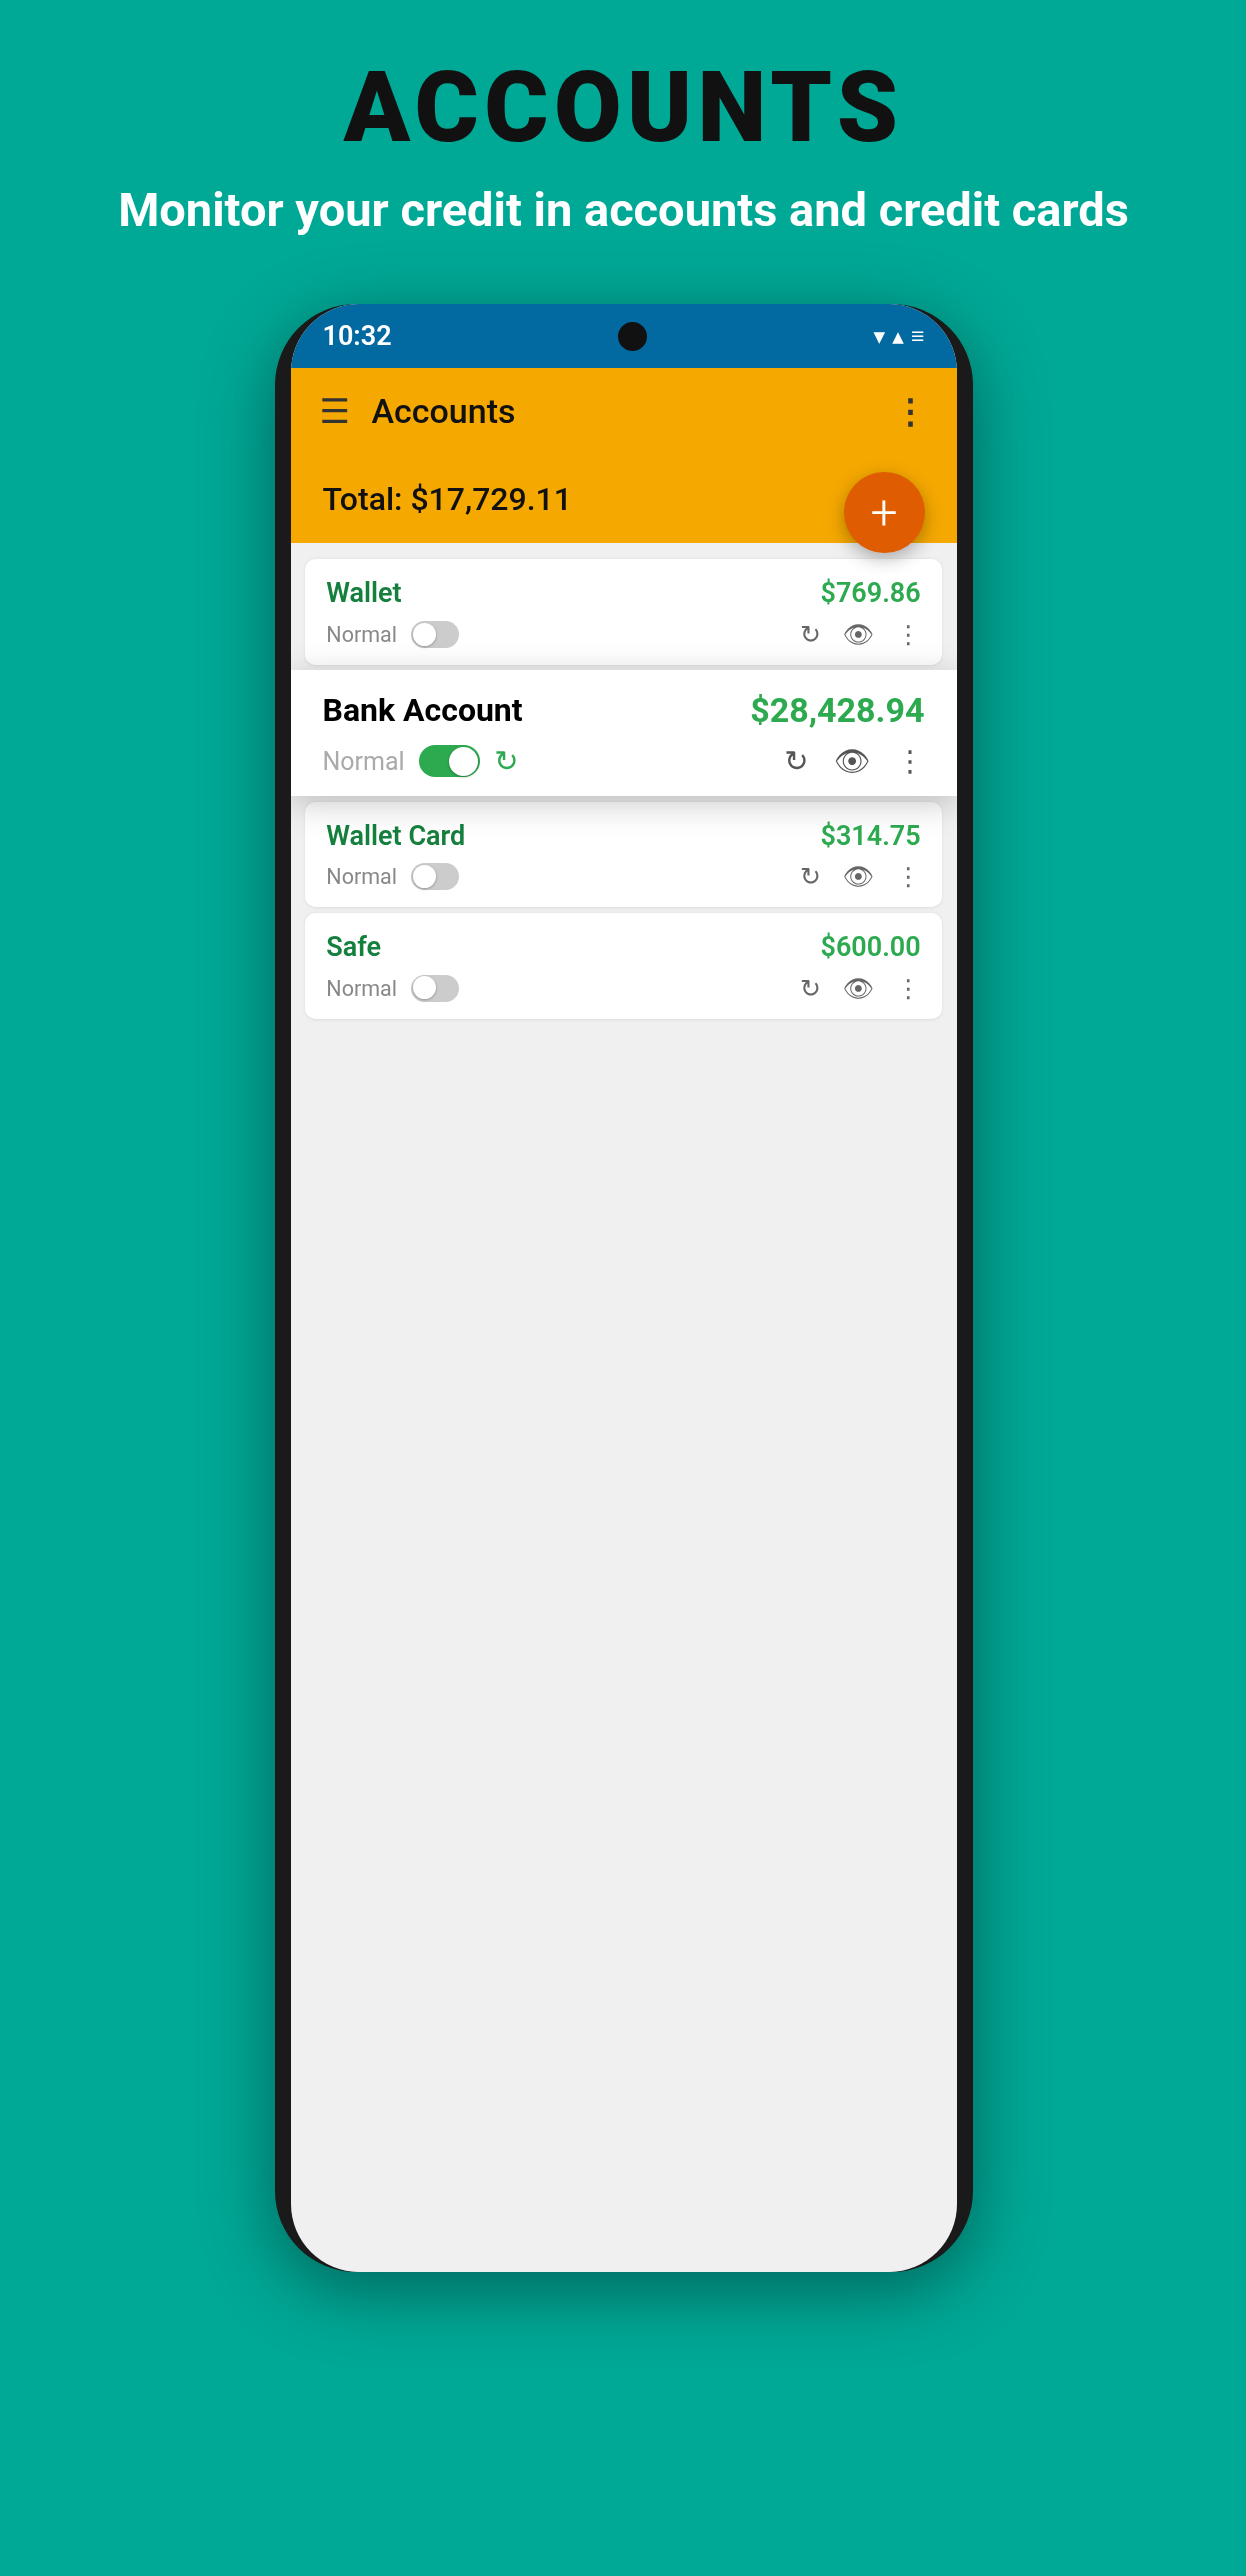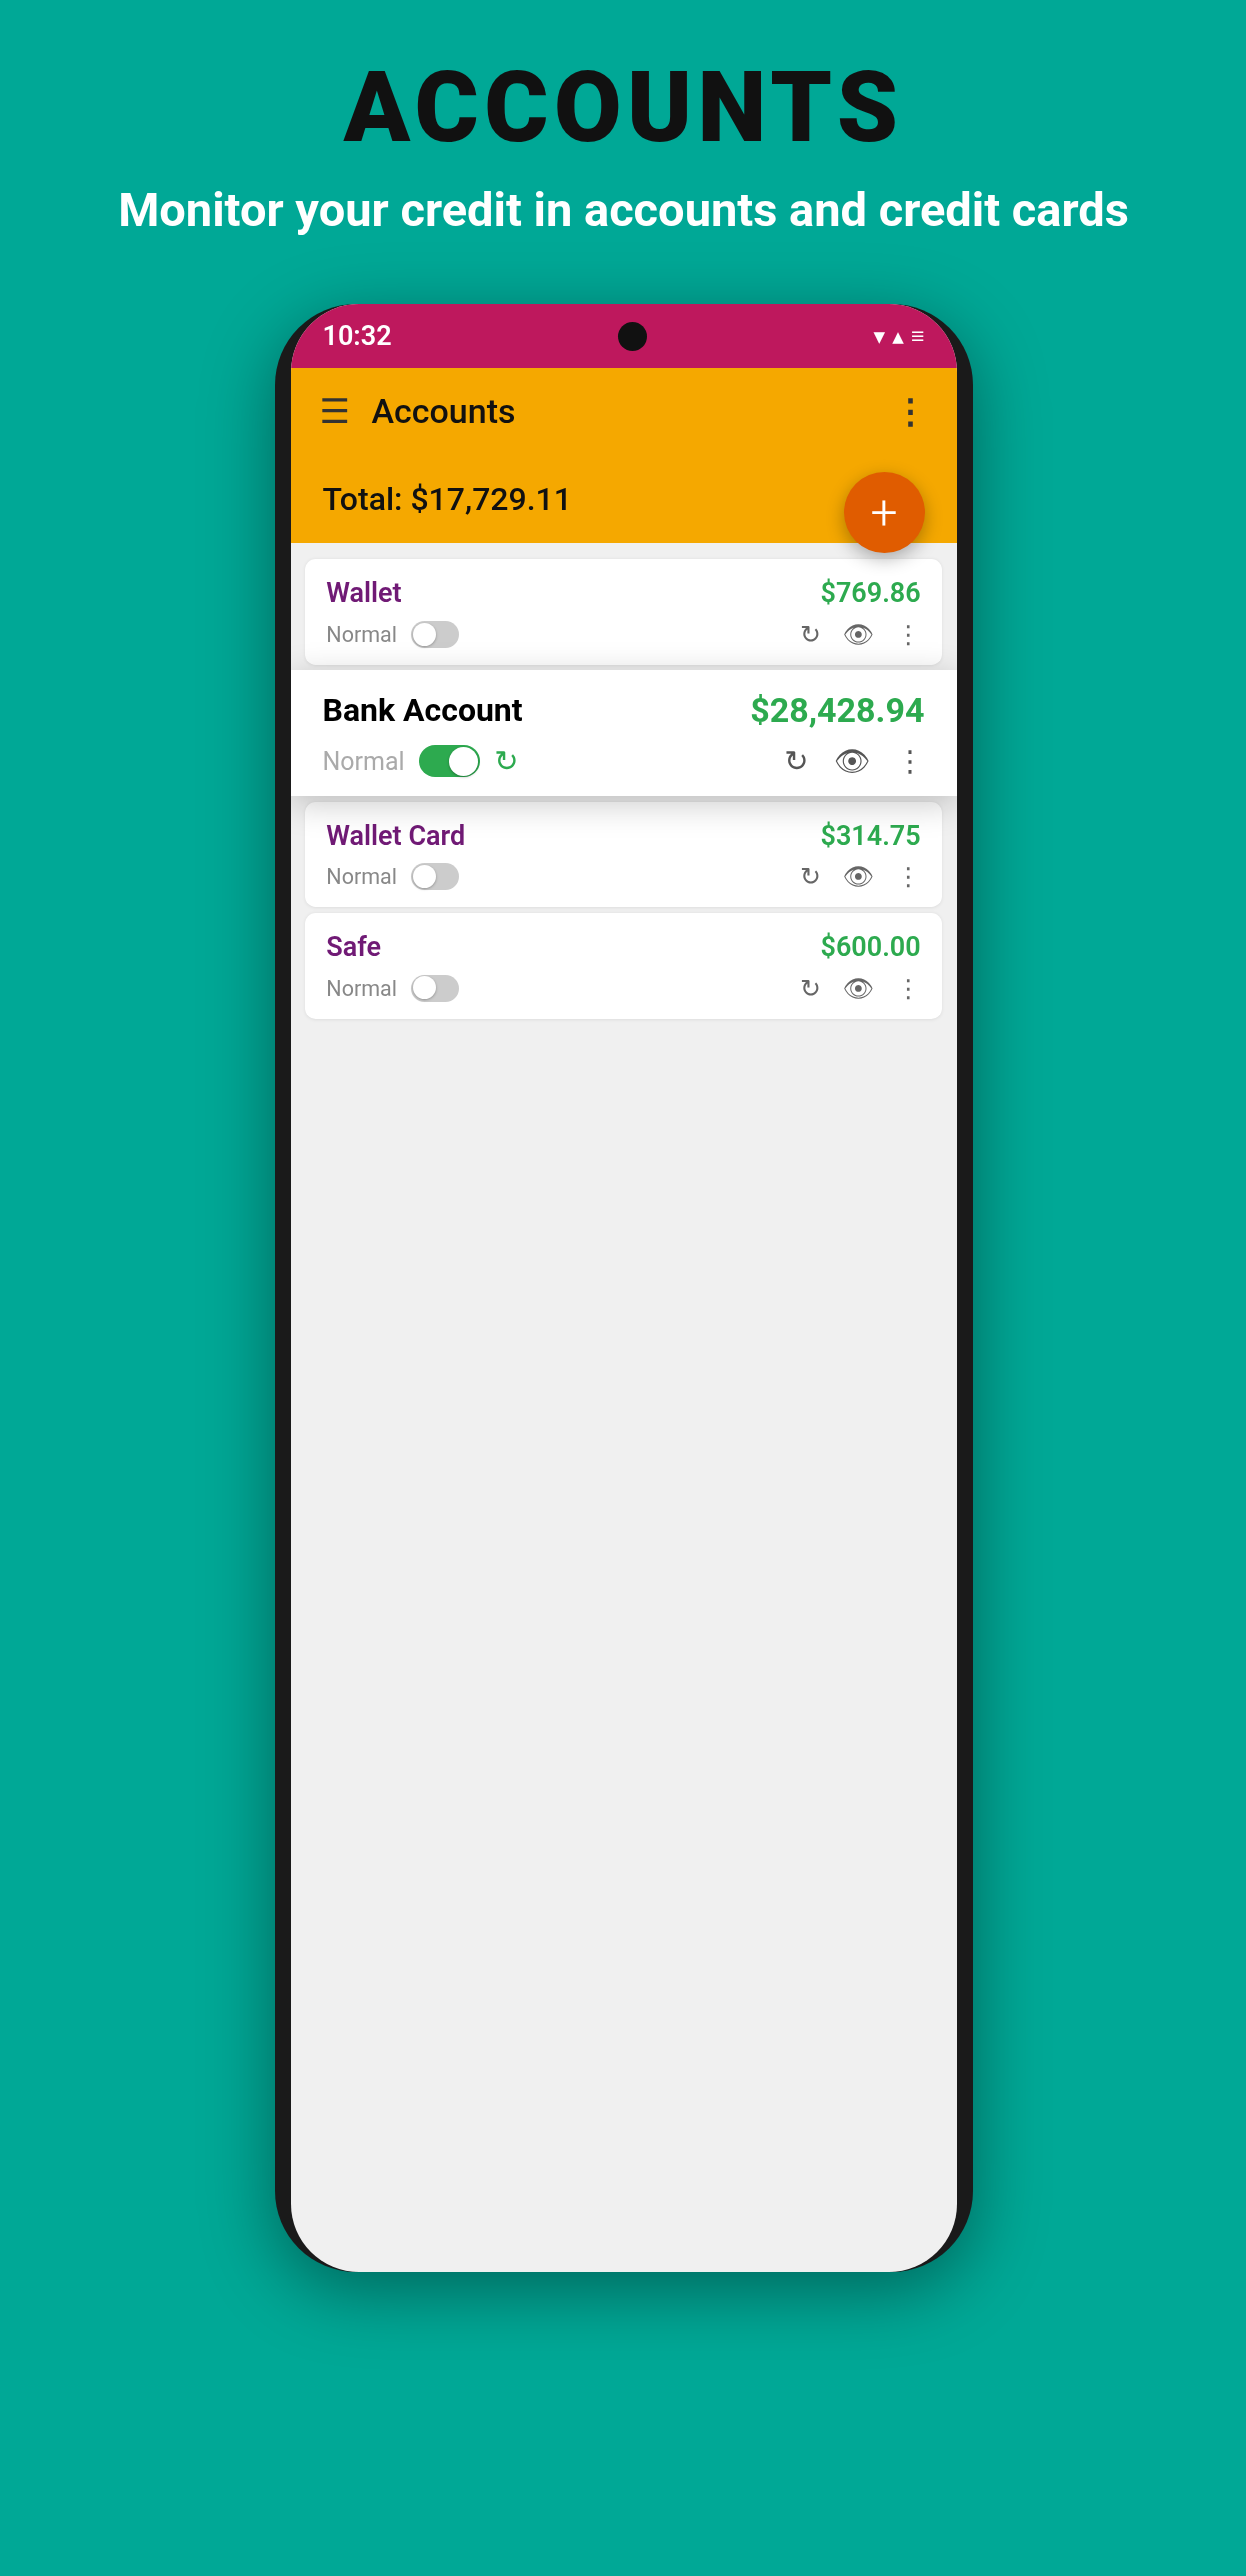--- a/index.html
+++ b/index.html
@@ -57,21 +57,21 @@
       left: 16px;
       right: 16px;
       bottom: 0;
       border-radius: 68px;
       overflow: hidden;
       background: #f0f0f0;
     }
 
     
     .status-bar {
-      background: #be185d;
+      background: #0369a1;
       height: 64px;
       display: flex;
       align-items: center;
       justify-content: space-between;
       padding: 0 32px;
     }
 
     .status-time {
       color: #fff;
       font-size: 27px;
@@ -183,21 +183,21 @@
     .account-card-top {
       display: flex;
       justify-content: space-between;
       align-items: center;
       margin-bottom: 10.7px;
     }
 
     .account-name {
       font-size: 27px;
       font-weight: 600;
-      color: #701a75;
+      color: #15803d;
     }
 
     .account-balance {
       font-size: 27px;
       font-weight: 600;
       color: #2daa4f;
     }
 
     .account-card-bottom {
       display: flex;

